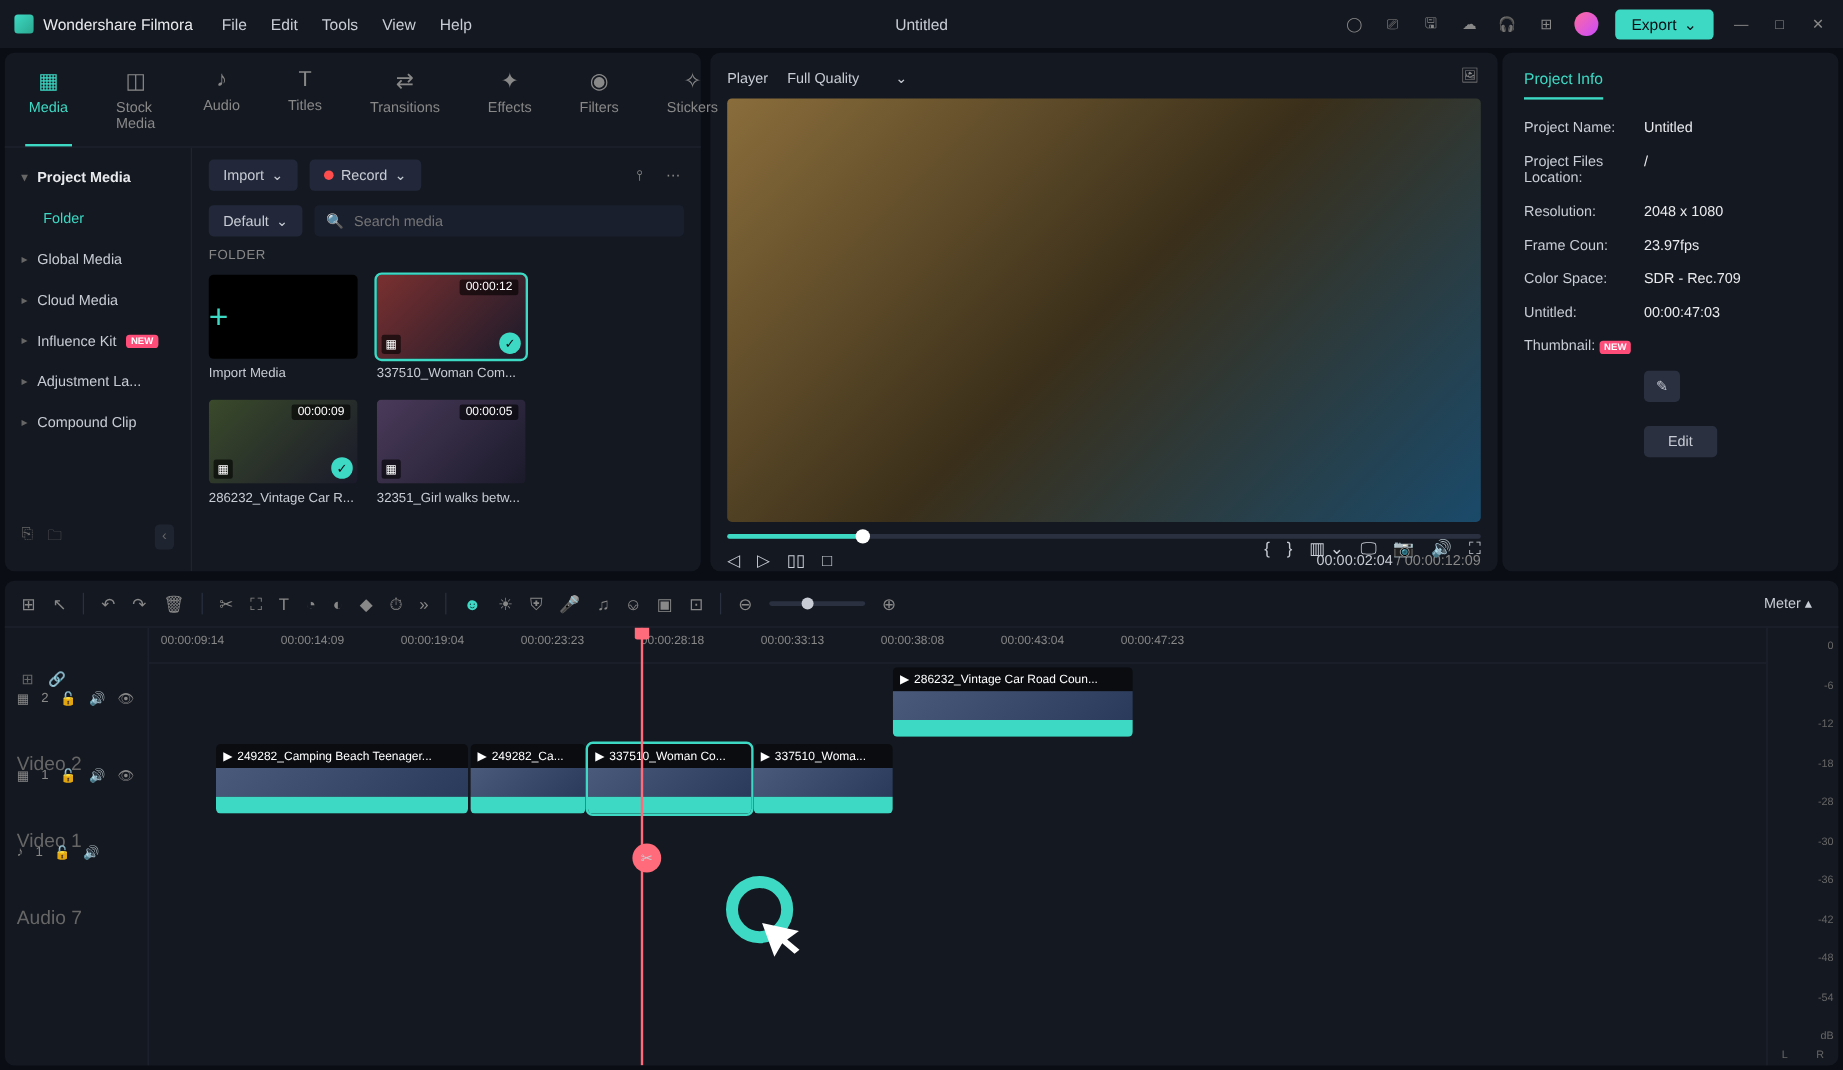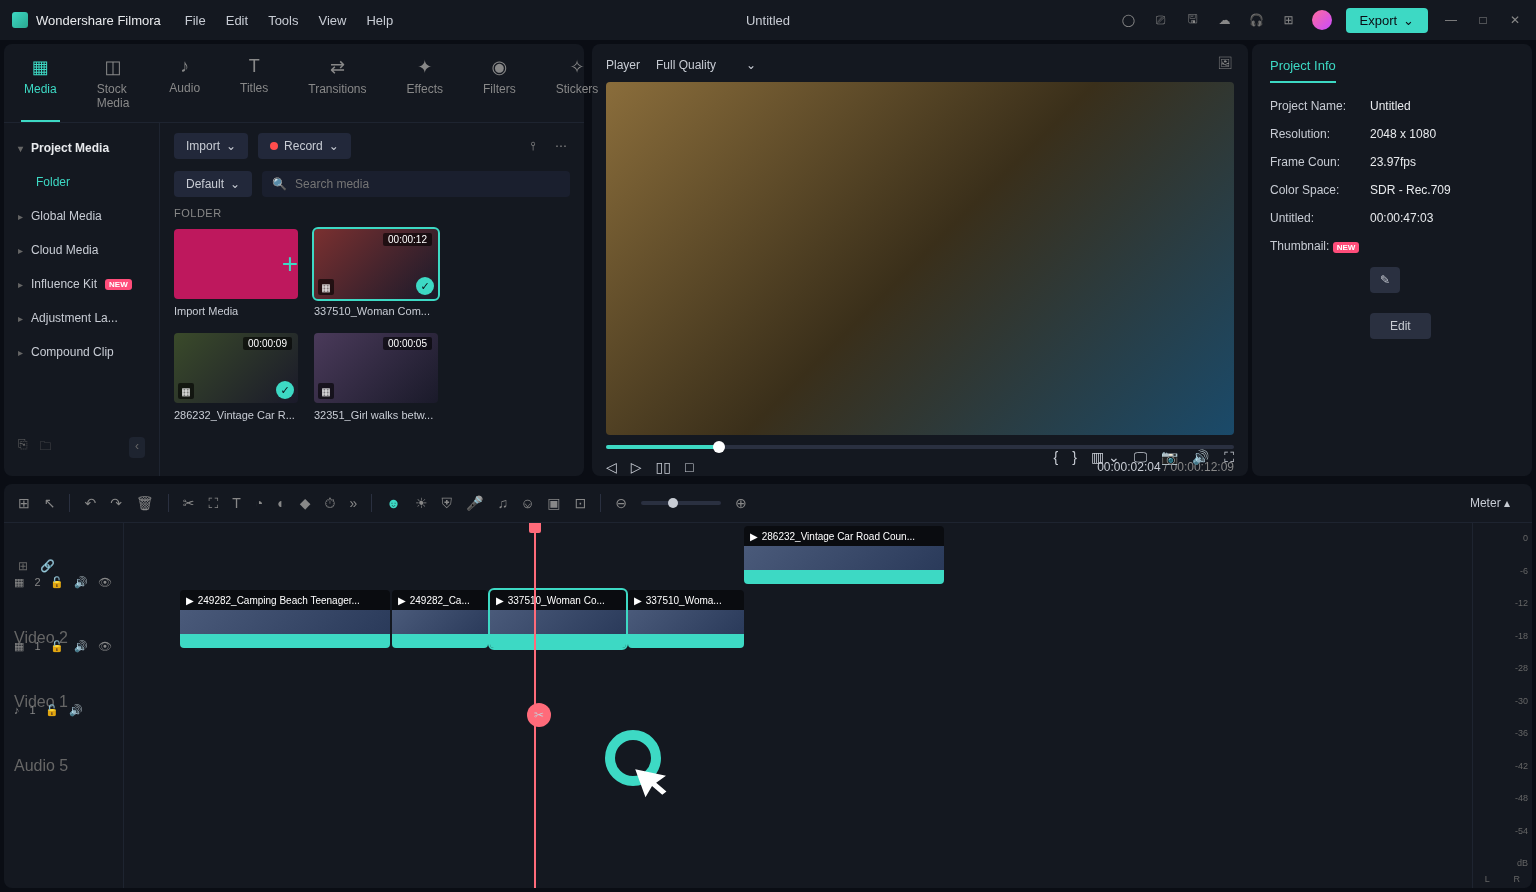--- a/index.html
+++ b/index.html
@@ -33,21 +33,21 @@
 .media-area { flex: 1; padding: 10px 14px; overflow: auto; }
 .media-toolbar { display: flex; gap: 10px; align-items: center; margin-bottom: 12px; }
 .pill-btn { background: #22283a; padding: 6px 12px; border-radius: 4px; display: flex; align-items: center; gap: 6px; cursor: pointer; font-size: 12px; color: #c8ccd4; }
 .tb-spacer { flex: 1; }
 .search-row { display: flex; gap: 10px; margin-bottom: 10px; }
 .search-box { flex: 1; background: #1a1f2e; border-radius: 4px; padding: 6px 10px; display: flex; align-items: center; gap: 8px; color: #666; }
 .search-box input { background: none; border: none; outline: none; color: #c8ccd4; font-size: 12px; flex: 1; }
 .folder-label { color: #888; font-size: 11px; margin-bottom: 10px; letter-spacing: 0.5px; }
 .media-grid { display: flex; flex-wrap: wrap; gap: 16px; }
 .media-card { width: 124px; }
-.media-thumb { width: 124px; height: 70px; background: #be185d; border-radius: 4px; position: relative; overflow: hidden; display: flex; align-items: center; justify-content: flex-end; }
+.media-thumb { width: 124px; height: 70px; background: #000000; border-radius: 4px; position: relative; overflow: hidden; display: flex; align-items: center; justify-content: flex-start; }
 .media-thumb.selected { outline: 2px solid #3dd9c4; }
 .import-plus { font-size: 28px; color: #3dd9c4; font-weight: 300; }
 .thumb-dur { position: absolute; top: 4px; right: 6px; background: rgba(0,0,0,0.6); padding: 1px 5px; border-radius: 2px; font-size: 10px; color: #fff; }
 .thumb-type { position: absolute; bottom: 4px; left: 4px; background: rgba(0,0,0,0.6); padding: 2px; border-radius: 2px; font-size: 10px; color: #fff; width: 16px; height: 16px; display: flex; align-items: center; justify-content: center; }
 .thumb-check { position: absolute; bottom: 4px; right: 4px; width: 18px; height: 18px; background: #3dd9c4; border-radius: 50%; display: flex; align-items: center; justify-content: center; color: #0a0d14; font-size: 11px; }
 .media-name { font-size: 11px; color: #c8ccd4; margin-top: 6px; white-space: nowrap; overflow: hidden; text-overflow: ellipsis; }
 .fake-img { width: 100%; height: 100%; }
 .preview-panel { flex: 1; margin: 4px 4px 0 8px; background: #141820; border-radius: 8px; display: flex; flex-direction: column; padding: 10px 14px; }
 .preview-header { display: flex; align-items: flex-end; gap: 16px; margin-bottom: 10px; }
 .quality-dd { display: flex; align-items: center; gap: 30px; color: #c8ccd4; cursor: pointer; }
@@ -308,20 +308,24 @@
   </div>
 
   <div class="info-panel">
     <div class="info-tab">Project Info</div>
     <div id="info-rows">
         <div class="info-row">
           <span class="info-key">Project Name:</span>
           <span class="info-val">Untitled</span>
         </div>
         <div class="info-row">
+          <span class="info-key">Project Files Location:</span>
+          <span class="info-val">/</span>
+        </div>
+        <div class="info-row">
           <span class="info-key">Resolution:</span>
           <span class="info-val">2048 x 1080</span>
         </div>
         <div class="info-row">
           <span class="info-key">Frame Coun:</span>
           <span class="info-val">23.97fps</span>
         </div>
         <div class="info-row">
           <span class="info-key">Color Space:</span>
           <span class="info-val">SDR - Rec.709</span>
@@ -400,25 +404,36 @@
             </div>
             <div class="track-label">Video 1</div>
           </div>
           <div class="track-head">
             <div class="track-head-row">
               <span>♪</span>
               <span>1</span>
               <span>🔓</span>
               <span>🔊</span>
             </div>
-            <div class="track-label">Audio 5</div>
+            <div class="track-label">Audio 7</div>
           </div>
         </div>
     </div>
     <div class="tracks-area">
+      <div class="ruler" id="ruler">
+          <span class="ruler-tick" style="left: 10px;">00:00:09:14</span>
+          <span class="ruler-tick" style="left: 110px;">00:00:14:09</span>
+          <span class="ruler-tick" style="left: 210px;">00:00:19:04</span>
+          <span class="ruler-tick" style="left: 310px;">00:00:23:23</span>
+          <span class="ruler-tick" style="left: 410px;">00:00:28:18</span>
+          <span class="ruler-tick" style="left: 510px;">00:00:33:13</span>
+          <span class="ruler-tick" style="left: 610px;">00:00:38:08</span>
+          <span class="ruler-tick" style="left: 710px;">00:00:43:04</span>
+          <span class="ruler-tick" style="left: 810px;">00:00:47:23</span>
+        </div>
       <div class="playhead"></div>
       <div class="scissors-cut">✂</div>
       <div id="track-rows">
           <div class="track-row">
             <div class="clip" style="left: 620px; width: 200px;">
               <div class="clip-header">
                 <span>▶</span>
                 <span>286232_Vintage Car Road Coun...</span>
               </div>
               <div class="clip-body"></div>

